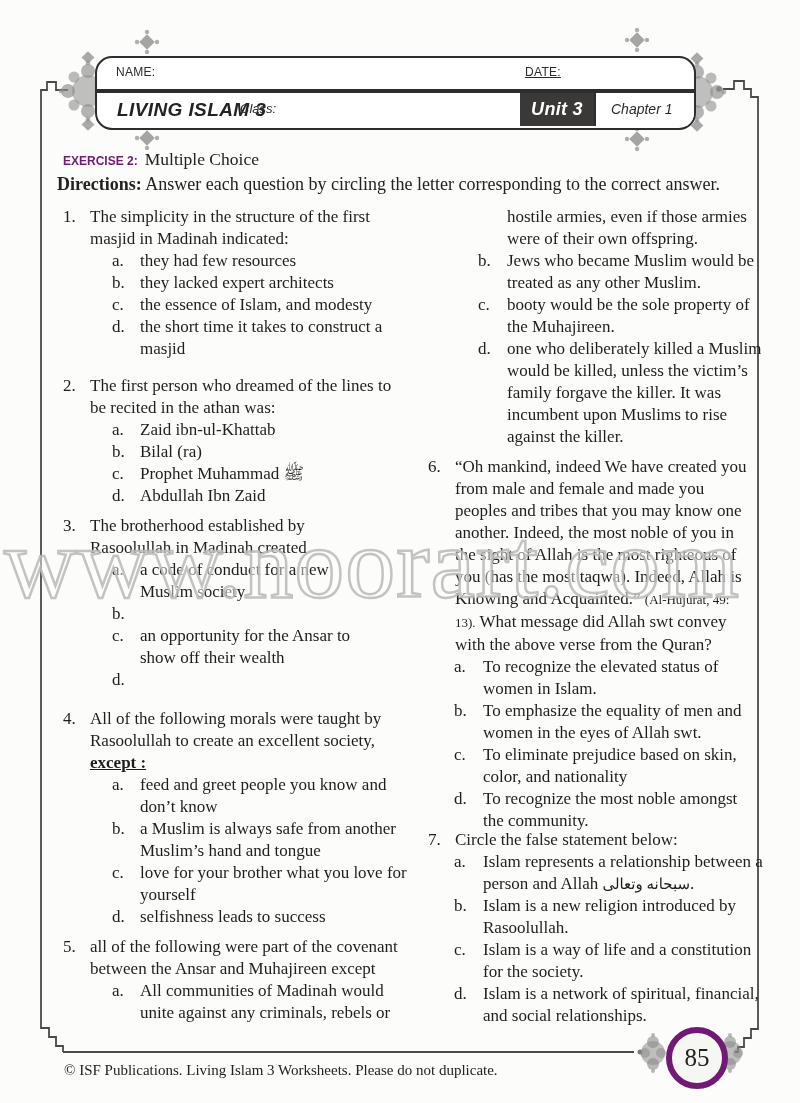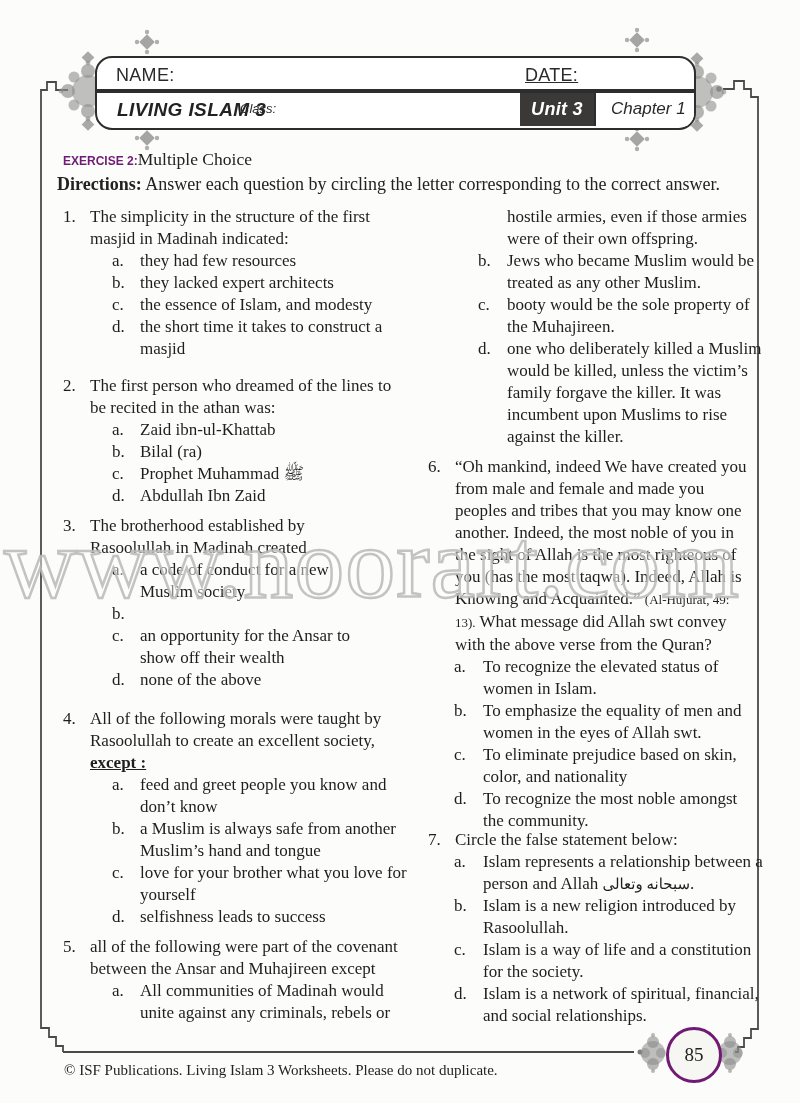--- a/index.html
+++ b/index.html
@@ -11,42 +11,42 @@
   
   .frame-svg{position:absolute;left:0;top:0;z-index:1;}
   
   .header-box{
     position:absolute;left:95px;top:56px;width:597px;height:70px;
     background:#ffffff;border:2.5px solid #2d2d2d;border-radius:17px;
     overflow:hidden;z-index:2;
     font-family:"Liberation Sans",sans-serif;
   }
   .hrow1{position:relative;height:31px;}
-  .hlabel{position:absolute;top:7px;font-size:18px;color:#2a2a2a;letter-spacing:.3px;}
+  .hlabel{position:absolute;top:7px;font-size:12px;color:#2a2a2a;letter-spacing:.3px;}
   .hname{left:19px;}
   .hdate{left:428px;text-decoration:underline;}
   .hdivider{height:3.5px;background:#2d2d2d;}
   .hrow2{position:relative;height:33px;font-style:italic;}
   .htitle{position:absolute;left:20px;top:6px;font-size:19px;font-weight:bold;color:#222;letter-spacing:.4px;}
   .hclass{position:absolute;left:143px;top:8px;font-size:13px;color:#2a2a2a;}
   .hunit{
     position:absolute;left:423px;top:0;width:74px;height:100%;
     display:flex;align-items:center;justify-content:center;
     color:#fff;font-weight:bold;font-size:18px;letter-spacing:.3px;
   }
   .hchapter{
     position:absolute;left:497px;top:0;right:0;height:100%;
     border-left:2.5px solid #2d2d2d;background:#fff;
     display:flex;align-items:center;padding-left:15px;
-    font-size:17px;color:#2a2a2a;
+    font-size:14px;color:#2a2a2a;
   }
   
   .ex-head{position:absolute;left:63px;top:149px;z-index:2;}
   .ex-title{font-family:"Liberation Sans",sans-serif;font-weight:bold;font-size:12px;color:#701a75;}
-  .ex-sub{font-size:17.5px;}
+  .ex-sub{font-size:17.5px;margin-left:7px;}
   .directions{position:absolute;left:57px;top:174px;width:720px;font-size:18px;z-index:2;}
   .dir-label{font-weight:bold;}
   
   .q{position:absolute;font-size:17px;line-height:22px;color:#1e1e1e;z-index:2;}
   .qhead{display:grid;grid-template-columns:27px 1fr;}
   .qn{}
   .qt{}
   .opt{display:grid;}
   .left .opt{grid-template-columns:28px 1fr;margin-left:49px;}
   .right .opt{grid-template-columns:29px 1fr;margin-left:26px;}
@@ -59,23 +59,23 @@
     font-family:"Liberation Serif",serif;font-size:100px;line-height:100px;
     letter-spacing:1px;white-space:nowrap;
     color:rgba(255,255,255,0.45);
     -webkit-text-stroke:2.5px rgba(185,185,185,0.85);
     pointer-events:none;
   }
   
   .footer{position:absolute;left:64px;top:1062px;font-size:15px;color:#222;z-index:2;}
   .page-circle{
     position:absolute;left:666px;top:1027px;width:50px;height:50px;
-    border:3px solid #701a75;border-radius:50%;background:#f6f6f3;
+    border:6px solid #701a75;border-radius:50%;background:#f6f6f3;
     display:flex;align-items:center;justify-content:center;
-    font-size:19px;color:#222;z-index:3;
+    font-size:25px;color:#222;z-index:3;
   }
 </style>
 </head>
 <body>
 
 <svg class="frame-svg" width="800" height="1103" viewBox="0 0 800 1103">
   <defs>
     <g id="floral" fill="#8d8d8d">
       <circle cx="0" cy="0" r="16" opacity="0.55"></circle>
       <circle cx="0" cy="-20" r="7" opacity="0.65"></circle>
@@ -213,21 +213,20 @@
     </div>
   <div class="opt">
       <span class="ol">b.</span>
     </div>
   <div class="opt">
       <span class="ol">c.</span>
       <span class="ot">an opportunity for the Ansar to show off their wealth</span>
     </div>
   <div class="opt">
       <span class="ol">d.</span>
-      <span class="ot">none of the above</span>
     </div>
 </div>
 
 <div class="q left" style="left:63px;top:708px;width:348px;">
   <div class="qhead">
     <span class="qn">4.</span>
     <span class="qt"><span>All of the following morals were taught by Rasoolullah to create an excellent society, </span><span class="bu">except :</span></span>
   </div>
   <div class="opt">
       <span class="ol">a.</span>

